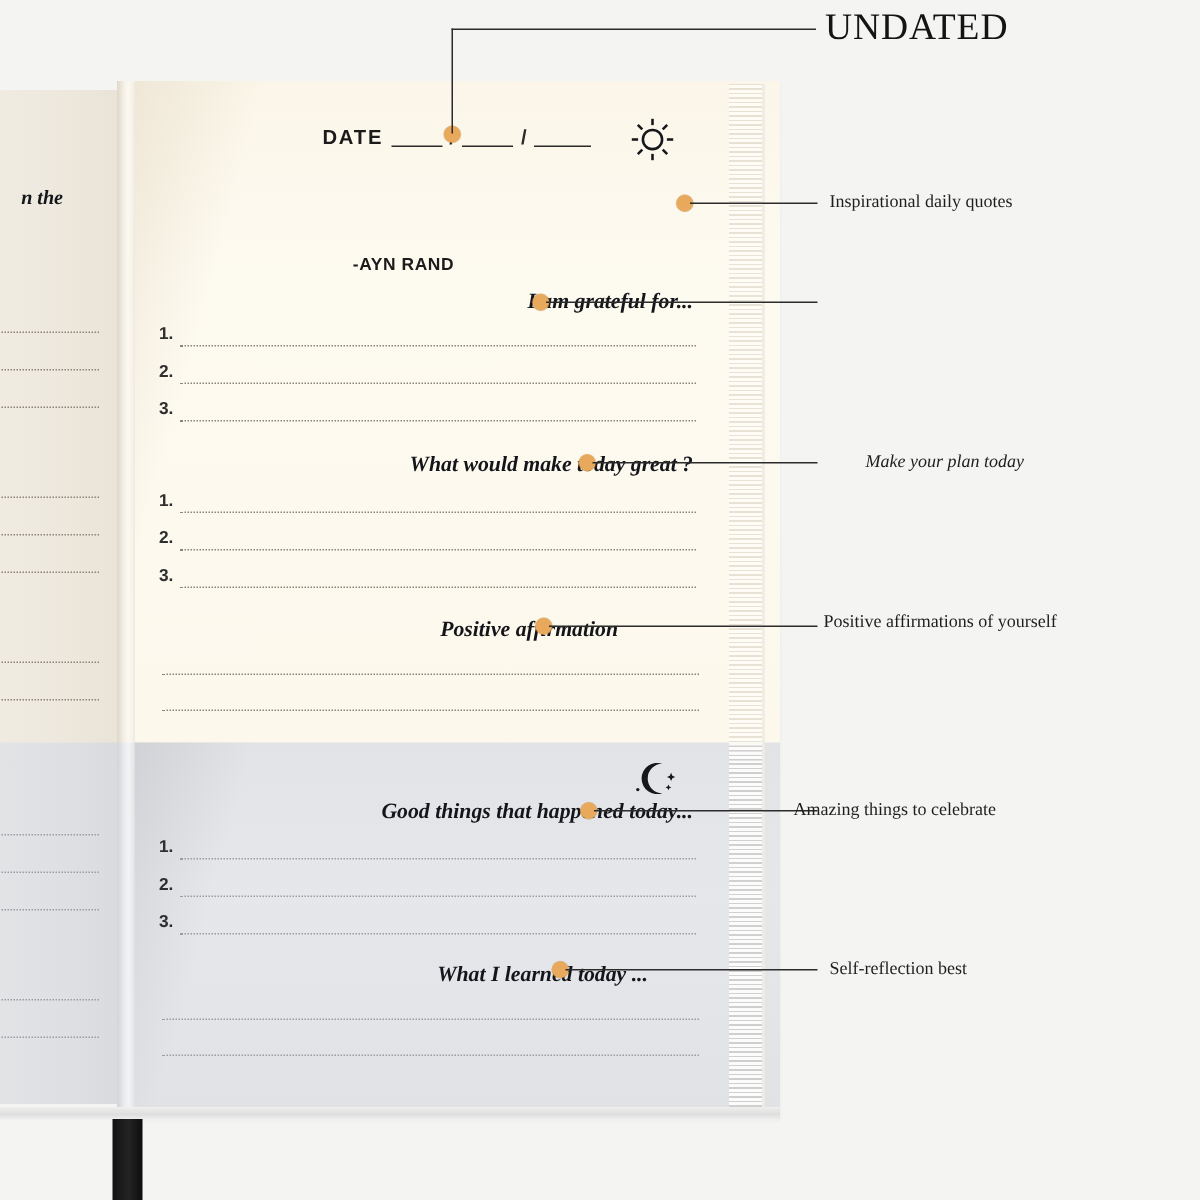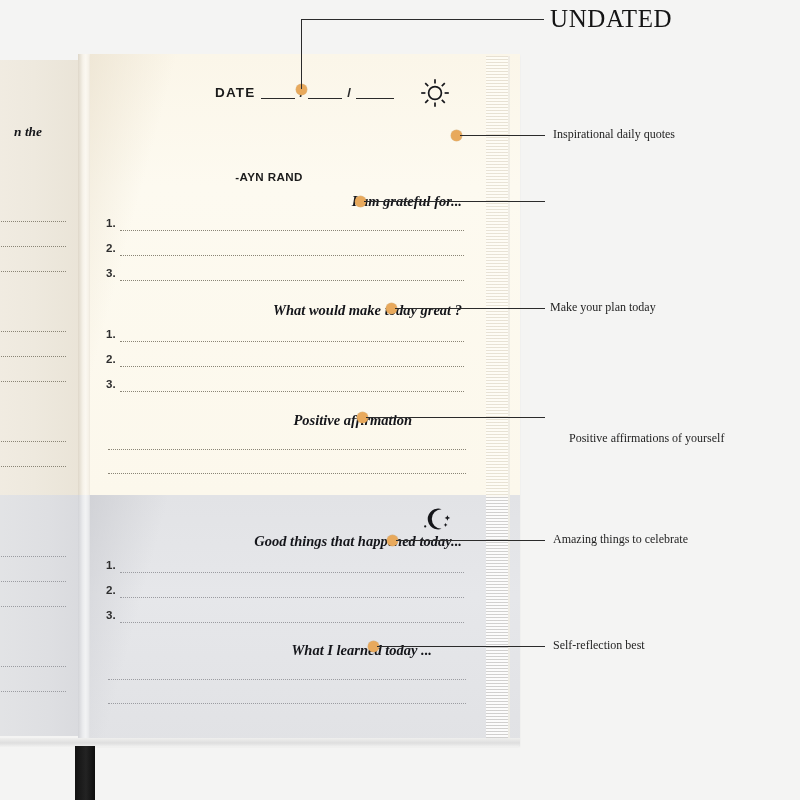--- a/index.html
+++ b/index.html
@@ -329,27 +329,27 @@
 
   <div class="dot" style="left:451px;top:130px;"></div>
   <div class="leader h" style="left:460px;top:135px;width:85px;"></div>
   <div class="callout" style="left:553px;top:127px;">Inspirational daily quotes</div>
 
   <div class="dot" style="left:355px;top:196px;"></div>
   <div class="leader h" style="left:364px;top:201px;width:181px;"></div>
 
   <div class="dot" style="left:386px;top:303px;"></div>
   <div class="leader h" style="left:395px;top:308px;width:150px;"></div>
-  <div class="callout" style="left:550px;top:300px;">Make your plan today</div>
+  <div class="callout" style="left:577px;top:300px;font-style:italic;">Make your plan today</div>
 
   <div class="dot" style="left:357px;top:412px;"></div>
   <div class="leader h" style="left:366px;top:417px;width:179px;"></div>
-  <div class="callout" style="left:549px;top:431px;margin-left:20px;">Positive affirmations of yourself</div>
+  <div class="callout" style="left:549px;top:407px;">Positive affirmations of yourself</div>
 
   <div class="dot" style="left:387px;top:535px;"></div>
   <div class="leader h" style="left:396px;top:540px;width:149px;"></div>
-  <div class="callout" style="left:553px;top:532px;">Amazing things to celebrate</div>
+  <div class="callout" style="left:529px;top:532px;">Amazing things to celebrate</div>
 
   <div class="dot" style="left:368px;top:641px;"></div>
   <div class="leader h" style="left:377px;top:646px;width:168px;"></div>
   <div class="callout" style="left:553px;top:638px;">Self-reflection best</div>
 
 </div>
 
 </body></html>

